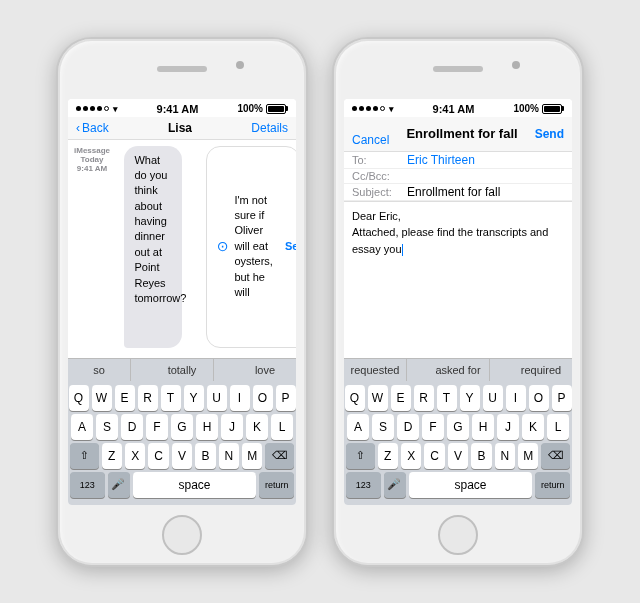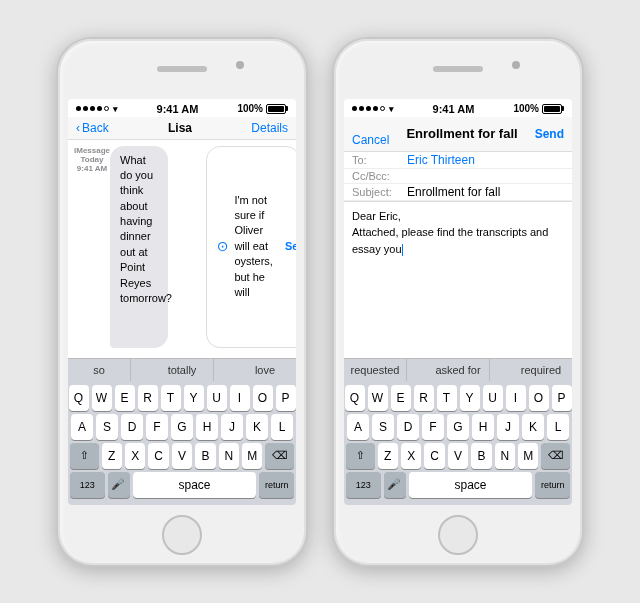--- a/index.html
+++ b/index.html
@@ -222,21 +222,21 @@
     }
 
     .msg-timestamp div { font-weight: 600; font-size: 8px; }
 
     .bubble-wrapper {
       display: flex;
       margin-bottom: 8px;
     }
 
     .bubble-wrapper.incoming {
-      justify-content: flex-start;
+      justify-content: flex-end;
     }
 
     .bubble-wrapper.outgoing {
       justify-content: flex-end;
     }
 
     .bubble {
       max-width: 80%;
       padding: 7px 10px;
       border-radius: 14px;

